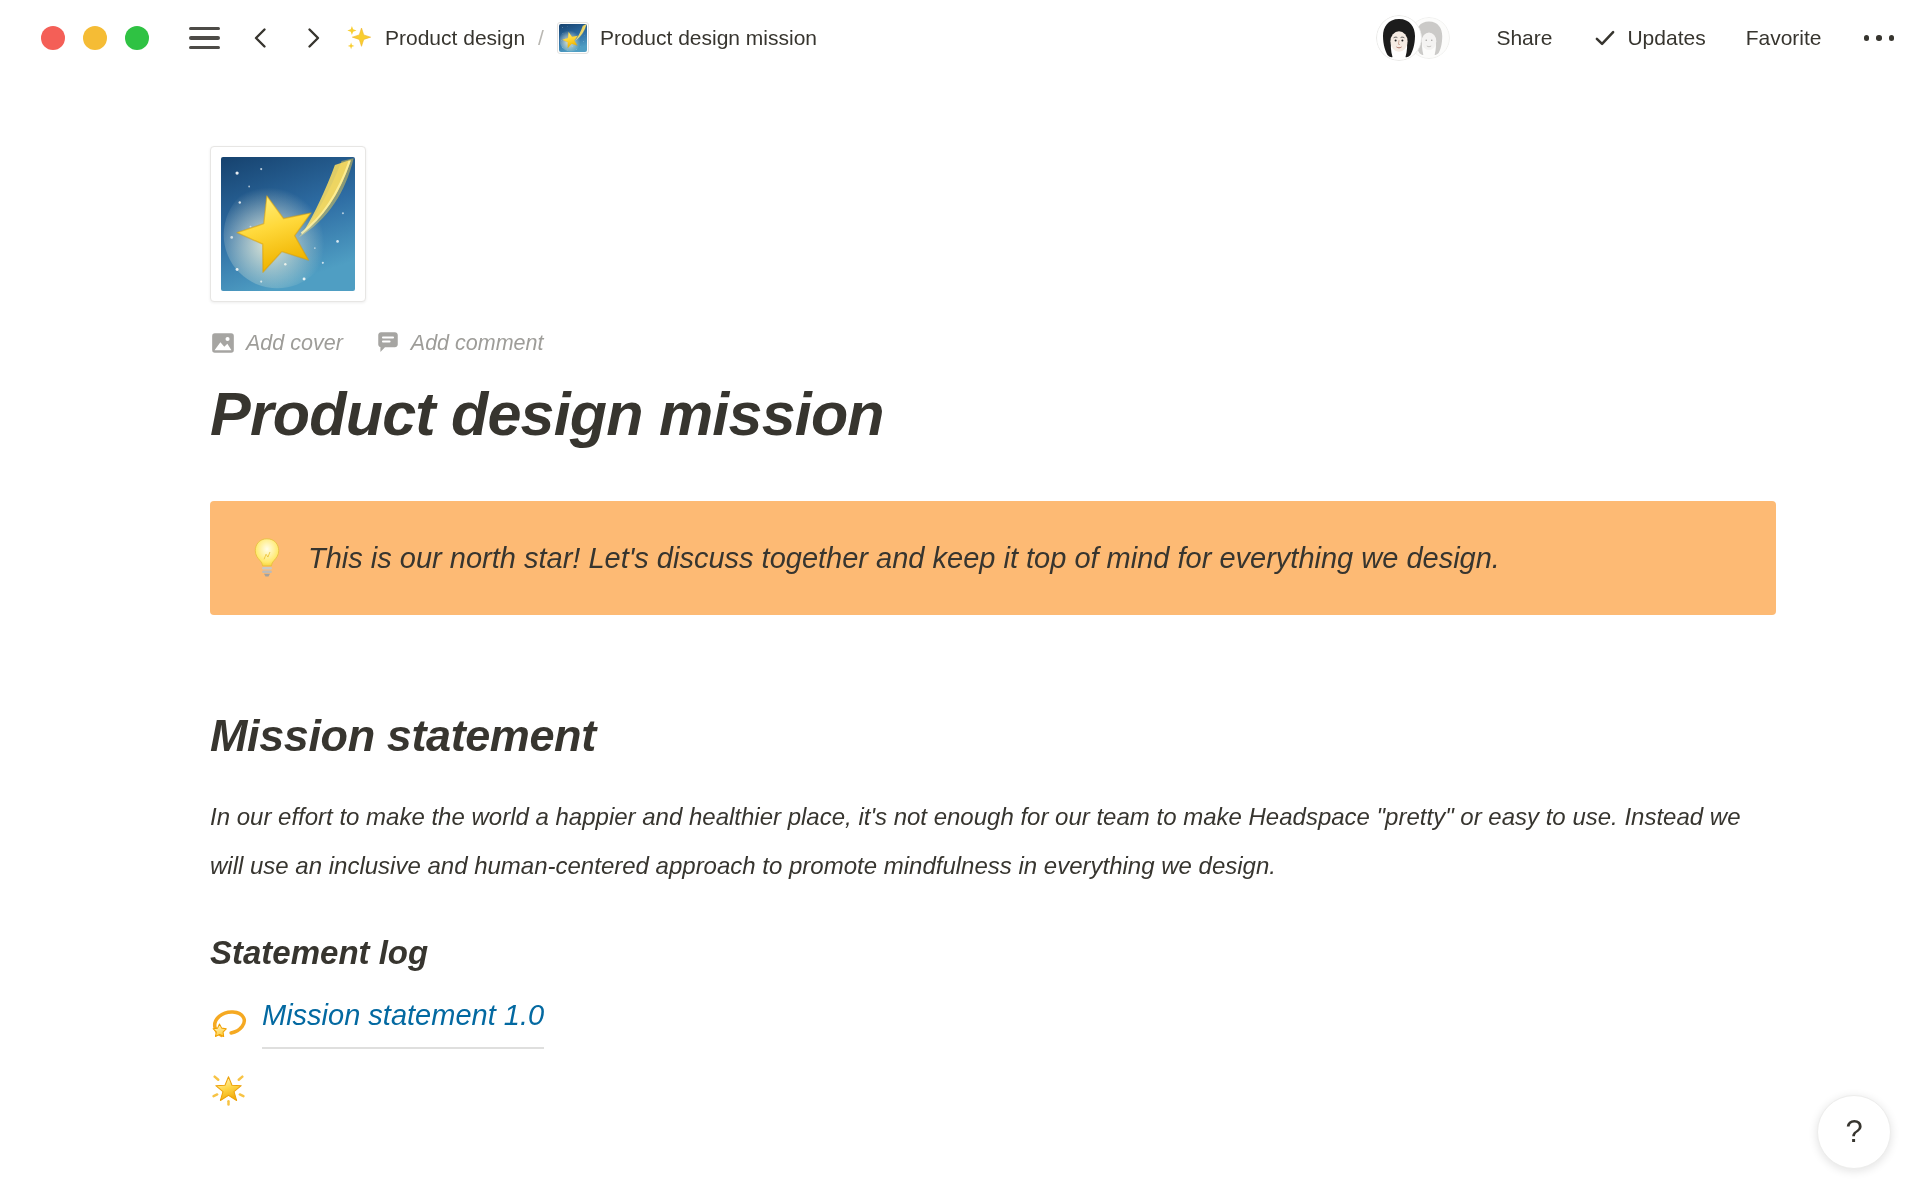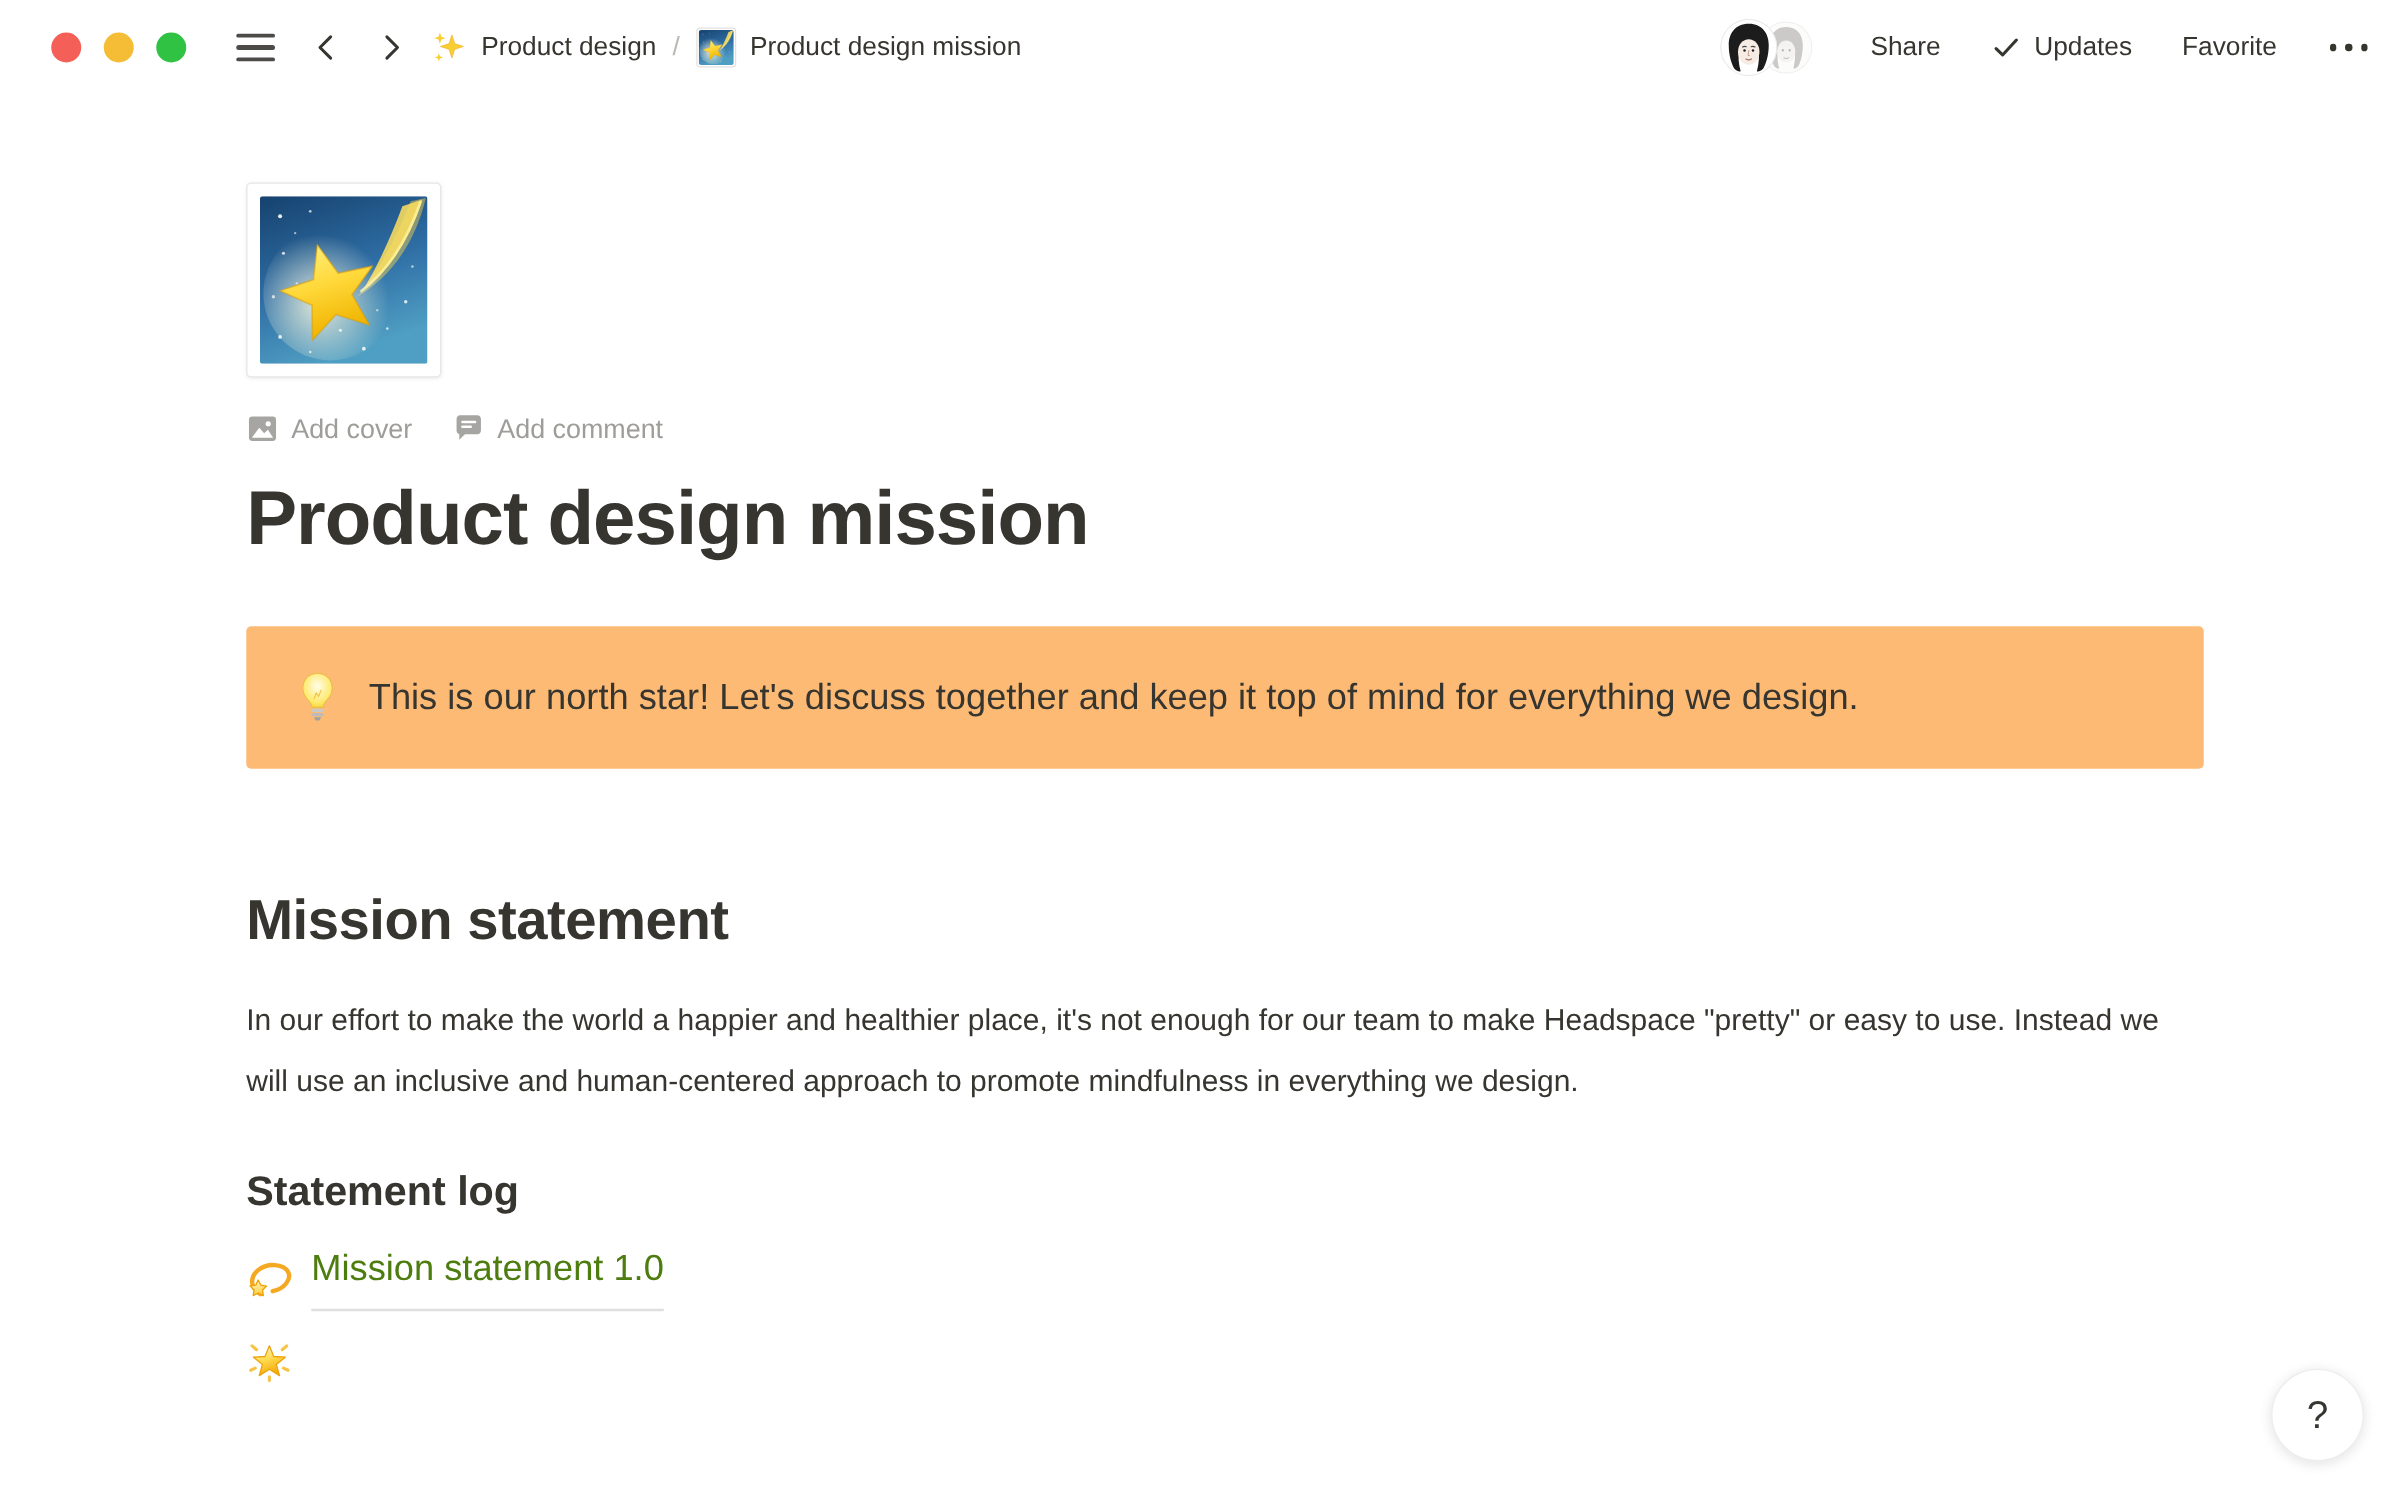--- a/index.html
+++ b/index.html
@@ -32,37 +32,37 @@
   .crumb-thumb svg{width:28px;height:28px;border-radius:2px;display:block;}
   .topbar-right{margin-left:auto;display:flex;align-items:center;gap:40px;}
   .avatars{display:flex;align-items:center;margin-right:6px;}
   .avatar{border-radius:50%;display:block;}
   .avatar.front{width:46px;height:46px;position:relative;z-index:2;}
   .avatar.back{width:42px;height:42px;margin-left:-14px;z-index:1;opacity:.85;}
   .tb-action{display:flex;align-items:center;gap:9px;cursor:pointer;color:#37352f;}
   .dots{display:flex;gap:7px;align-items:center;cursor:pointer;padding:4px 2px;}
   .dots i{width:5.5px;height:5.5px;border-radius:50%;background:#37352f;display:block;}
   
-  .content{position:absolute;left:197px;top:146px;width:1566px;}
+  .content{position:absolute;left:210px;top:146px;width:1566px;font-style:italic;}
   .page-icon{width:156px;height:156px;box-sizing:border-box;border:1px solid #e7e6e4;border-radius:4px;
     background:#fff;padding:10px;box-shadow:0 1px 3px rgba(0,0,0,.07);cursor:pointer;}
   .page-icon svg{width:134px;height:134px;display:block;border-radius:2px;}
   .icon-actions{display:flex;align-items:center;gap:32px;margin-top:28px;color:#9e9d99;font-size:21.5px;}
   .icon-action{display:flex;align-items:center;gap:10px;cursor:pointer;}
   .page-title{margin:22px 0 0 0;font-size:61px;font-weight:700;letter-spacing:-0.8px;line-height:1.2;color:#37352f;}
   .callout{margin-top:50px;background:#fdba74;border-radius:4px;display:flex;align-items:center;
     gap:26px;padding:36px 42px;box-sizing:border-box;font-size:29px;line-height:1.4;}
   .callout .bulb{flex:0 0 auto;width:30px;height:42px;}
   .h2{margin:92px 0 0 0;font-size:45px;font-weight:700;letter-spacing:-0.4px;line-height:1.3;}
   .para{margin:26px 0 0 0;font-size:24px;line-height:49px;max-width:1566px;}
   .h3{margin:42px 0 16px 0;font-size:33px;font-weight:700;line-height:1.3;}
   .log-links{margin-top:16px;display:flex;flex-direction:column;}
   .log-link{display:flex;align-items:center;gap:15px;height:65px;cursor:pointer;width:-moz-fit-content;width:fit-content;}
   .log-link .emoji{width:37px;height:37px;flex:0 0 auto;}
-  .log-link .label{font-size:29px;font-weight:500;color:#4d7c0f;
+  .log-link .label{font-size:29px;font-weight:500;color:#0369a1;
     border-bottom:2px solid rgba(55,53,47,0.16);padding-bottom:14px;line-height:1.25;}
   
   .help-btn{position:absolute;right:29px;bottom:31px;width:74px;height:74px;border-radius:50%;
     background:#fff;border:1px solid #ededec;box-shadow:0 2px 10px rgba(15,15,15,.12);
     display:flex;align-items:center;justify-content:center;font-size:31px;font-weight:500;
     color:#37352f;cursor:pointer;box-sizing:border-box;}
 </style>
 </head>
 <body>
 

